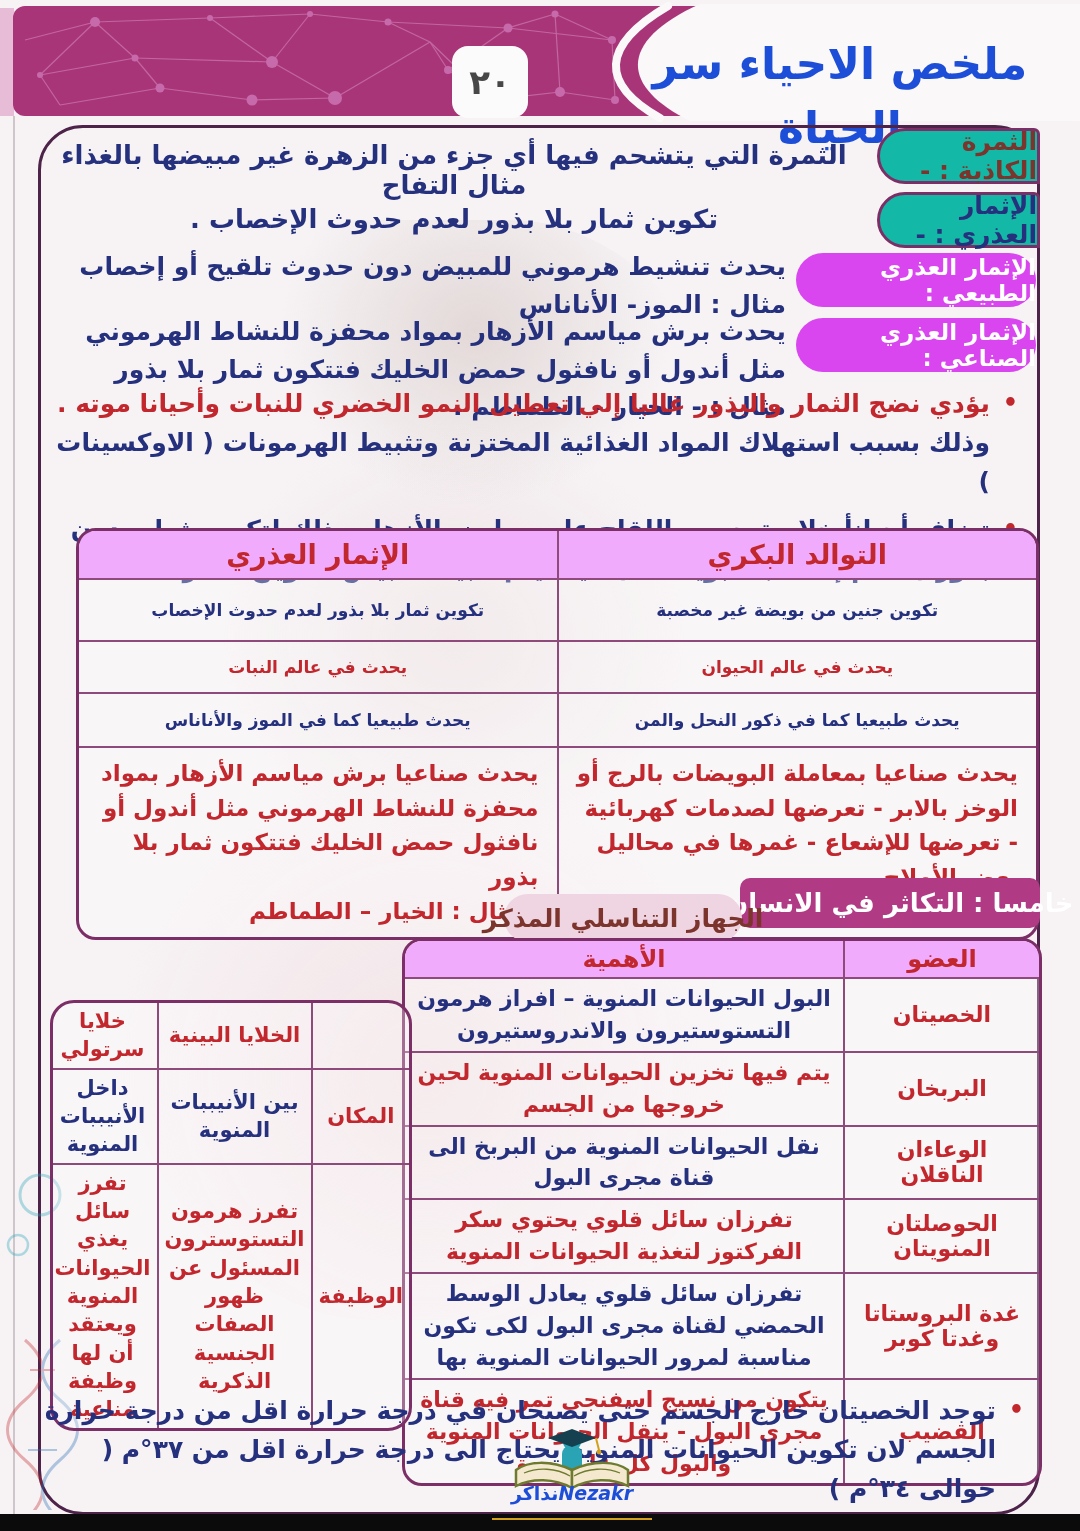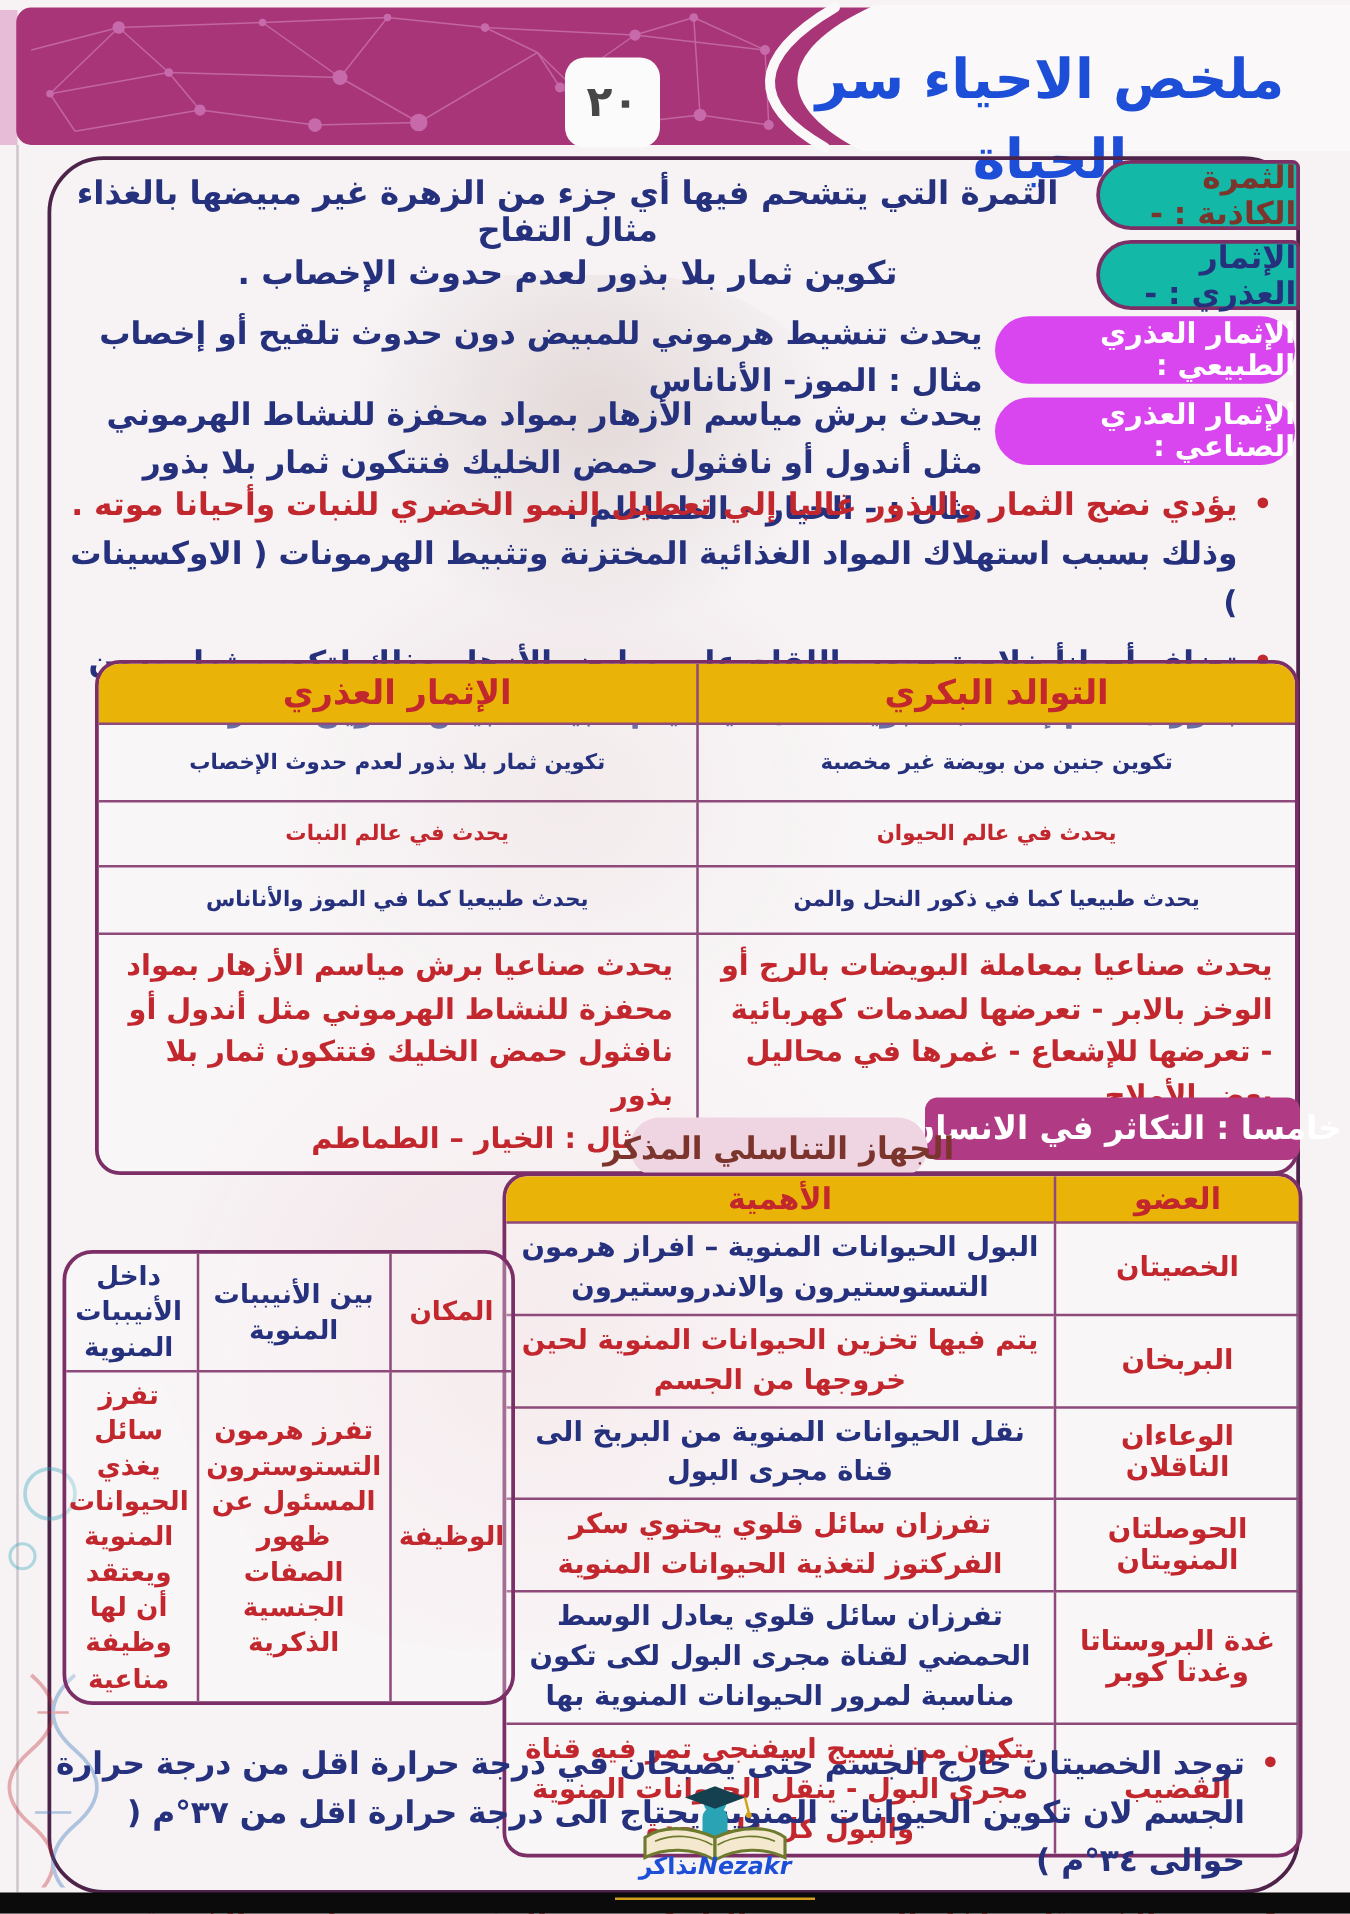--- a/index.html
+++ b/index.html
@@ -72,21 +72,21 @@
   .tbl-wrap { border:3px solid #7c2f66; border-radius:20px; overflow:hidden; background:rgba(255,255,255,.30); }
   table { width:100%; height:100%; border-collapse:collapse; }
   td, th {
     border:2.5px solid #8e4a7b; text-align:center; vertical-align:middle;
     font-weight:bold; padding:4px 12px;
   }
   tr > *:first-child { border-right:none; }
   tr > *:last-child  { border-left:none; }
   tr:first-child > * { border-top:none; }
   tr:last-child > *  { border-bottom:none; }
-  .hdr { background:#eab308; color:#c1272d; }
+  .hdr { background:#f0abfc; color:#c1272d; }
 
   .cmp-table { left:76px; top:528px; width:963px; }
   .cmp-table th { height:48px; font-size:27px; }
   .cmp-table td { font-size:17px; }
   .cmp-table .para { text-align:right; white-space:pre-line; font-size:23px; line-height:1.5; padding:8px 18px; }
 
   .sec5-badge {
     right:40px; top:878px; width:300px; height:50px;
     background:#b13a85; color:#fff; border-radius:10px;
     display:flex; align-items:center; justify-content:center;
@@ -282,20 +282,25 @@
       <td class="organ">القضيب</td>
       <td class="imp t-red">يتكون من نسيج اسفنجي تمر فيه قناة مجرى البول - ينقل الحيوانات المنوية والبول كل على حدة</td>
     </tr>
   </tbody>
     </table>
 </div>
 
 <div class="abs tbl-wrap cell-table" style="border-radius:24px">
   <table dir="rtl">
     <tbody>
+        <tr style="height:64px">
+      <td class="rowlab"></td>
+      <td class="chead" style="width:150px">الخلايا البينية</td>
+      <td class="chead" style="width:130px">خلايا سرتولي</td>
+    </tr>
     <tr style="height:92px">
       <td class="rowlab">المكان</td>
       <td class="t-blue">بين الأنيببات المنوية</td>
       <td class="t-blue">داخل الأنيببات المنوية</td>
     </tr>
     <tr style="height:176px">
       <td class="rowlab">الوظيفة</td>
       <td class="t-red">تفرز هرمون التستوسترون المسئول عن ظهور الصفات الجنسية الذكرية</td>
       <td class="t-red">تفرز سائل يغذي الحيوانات المنوية ويعتقد أن لها وظيفة مناعية</td>
     </tr>

